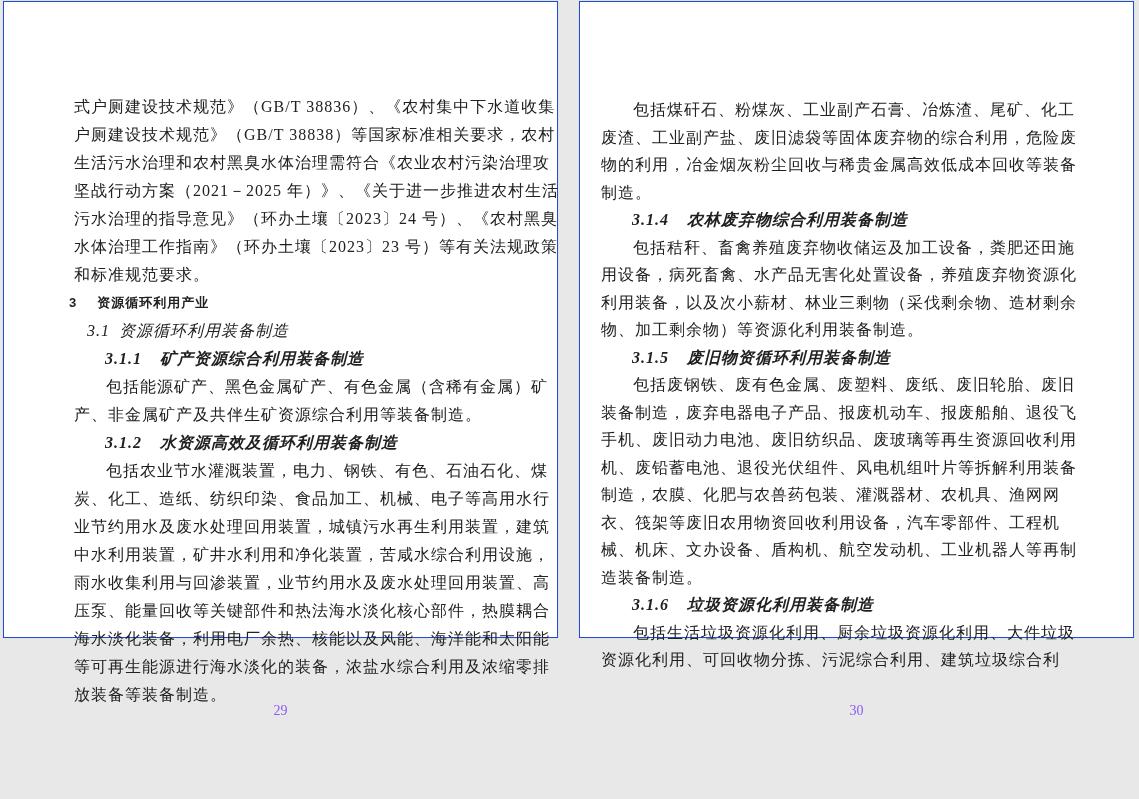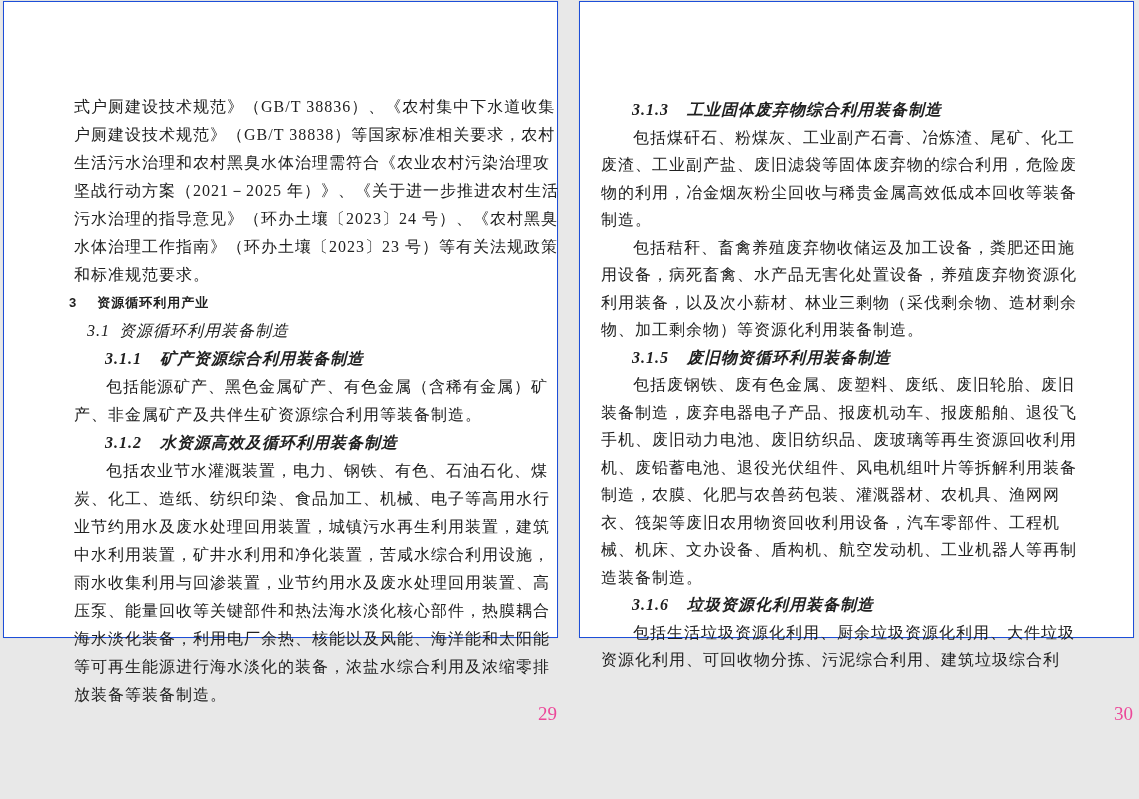--- a/index.html
+++ b/index.html
@@ -48,23 +48,23 @@
   .line.h3{
     font-style:italic;font-weight:bold;
     margin-left:31px;
   }
   .h1 .hnum{margin-right:20px;}
   .h2 .hnum{margin-right:9px;}
   .h3 .hnum{margin-right:18px;}
   .page-num{
     position:absolute;
     top:701px;left:0;right:0;
-    text-align:right;
-    font-size:19px;
-    color:#ec4899;
+    text-align:center;
+    font-size:14px;
+    color:#8b5cf6;
     letter-spacing:0;
   }
 </style>
 </head>
 <body>
 
 <div class="canvas">
 
   <section class="page left">
     <div class="page-text">
@@ -89,25 +89,25 @@
         <div class="line body">压泵、能量回收等关键部件和热法海水淡化核心部件，热膜耦合</div>
         <div class="line body">海水淡化装备，利用电厂余热、核能以及风能、海洋能和太阳能</div>
         <div class="line body">等可再生能源进行海水淡化的装备，浓盐水综合利用及浓缩零排</div>
         <div class="line body">放装备等装备制造。</div>
       </div>
     <div class="page-num">29</div>
   </section>
 
   <section class="page right">
     <div class="page-text">
-        <div class="line h3"><span class="hnum">3.1.3</span><span>工业固体废弃物综合利用装备制造</span></div>
         <div class="line indent">包括煤矸石、粉煤灰、工业副产石膏、冶炼渣、尾矿、化工</div>
         <div class="line body">废渣、工业副产盐、废旧滤袋等固体废弃物的综合利用，危险废</div>
         <div class="line body">物的利用，冶金烟灰粉尘回收与稀贵金属高效低成本回收等装备</div>
         <div class="line body">制造。</div>
+        <div class="line h3"><span class="hnum">3.1.4</span><span>农林废弃物综合利用装备制造</span></div>
         <div class="line indent">包括秸秆、畜禽养殖废弃物收储运及加工设备，粪肥还田施</div>
         <div class="line body">用设备，病死畜禽、水产品无害化处置设备，养殖废弃物资源化</div>
         <div class="line body">利用装备，以及次小薪材、林业三剩物（采伐剩余物、造材剩余</div>
         <div class="line body">物、加工剩余物）等资源化利用装备制造。</div>
         <div class="line h3"><span class="hnum">3.1.5</span><span>废旧物资循环利用装备制造</span></div>
         <div class="line indent">包括废钢铁、废有色金属、废塑料、废纸、废旧轮胎、废旧</div>
         <div class="line body">装备制造，废弃电器电子产品、报废机动车、报废船舶、退役飞</div>
         <div class="line body">手机、废旧动力电池、废旧纺织品、废玻璃等再生资源回收利用</div>
         <div class="line body">机、废铅蓄电池、退役光伏组件、风电机组叶片等拆解利用装备</div>
         <div class="line body">制造，农膜、化肥与农兽药包装、灌溉器材、农机具、渔网网</div>

